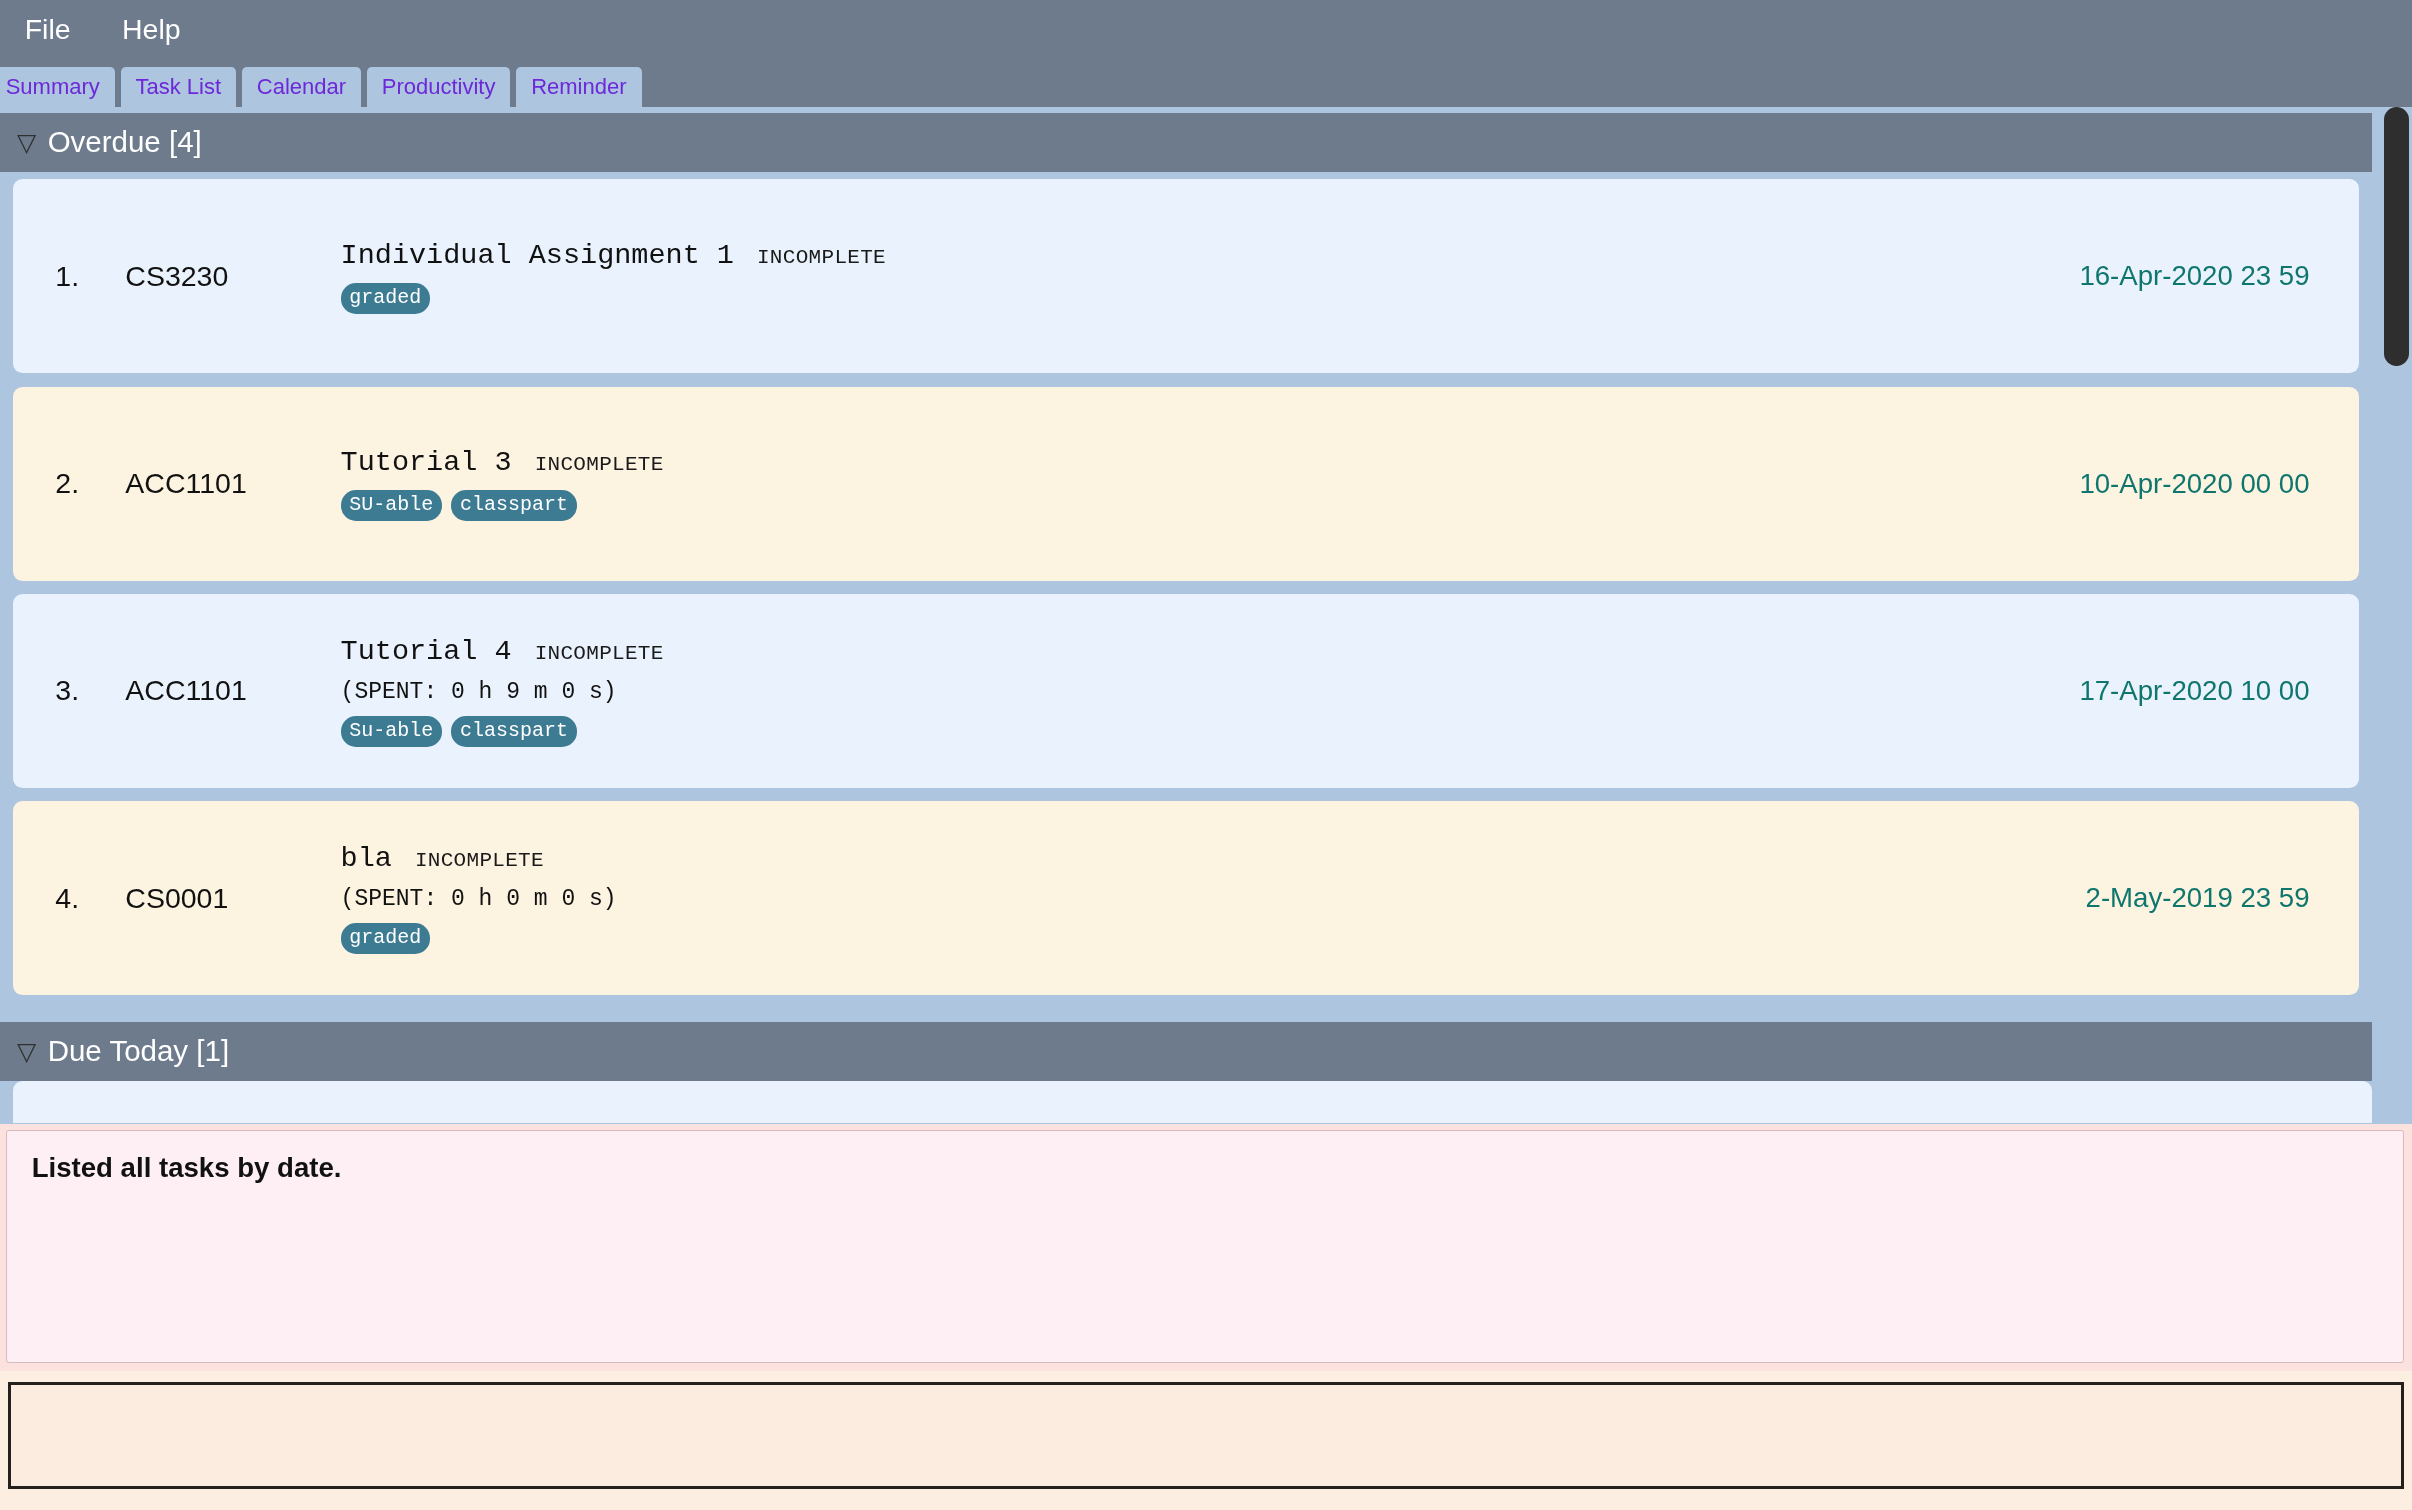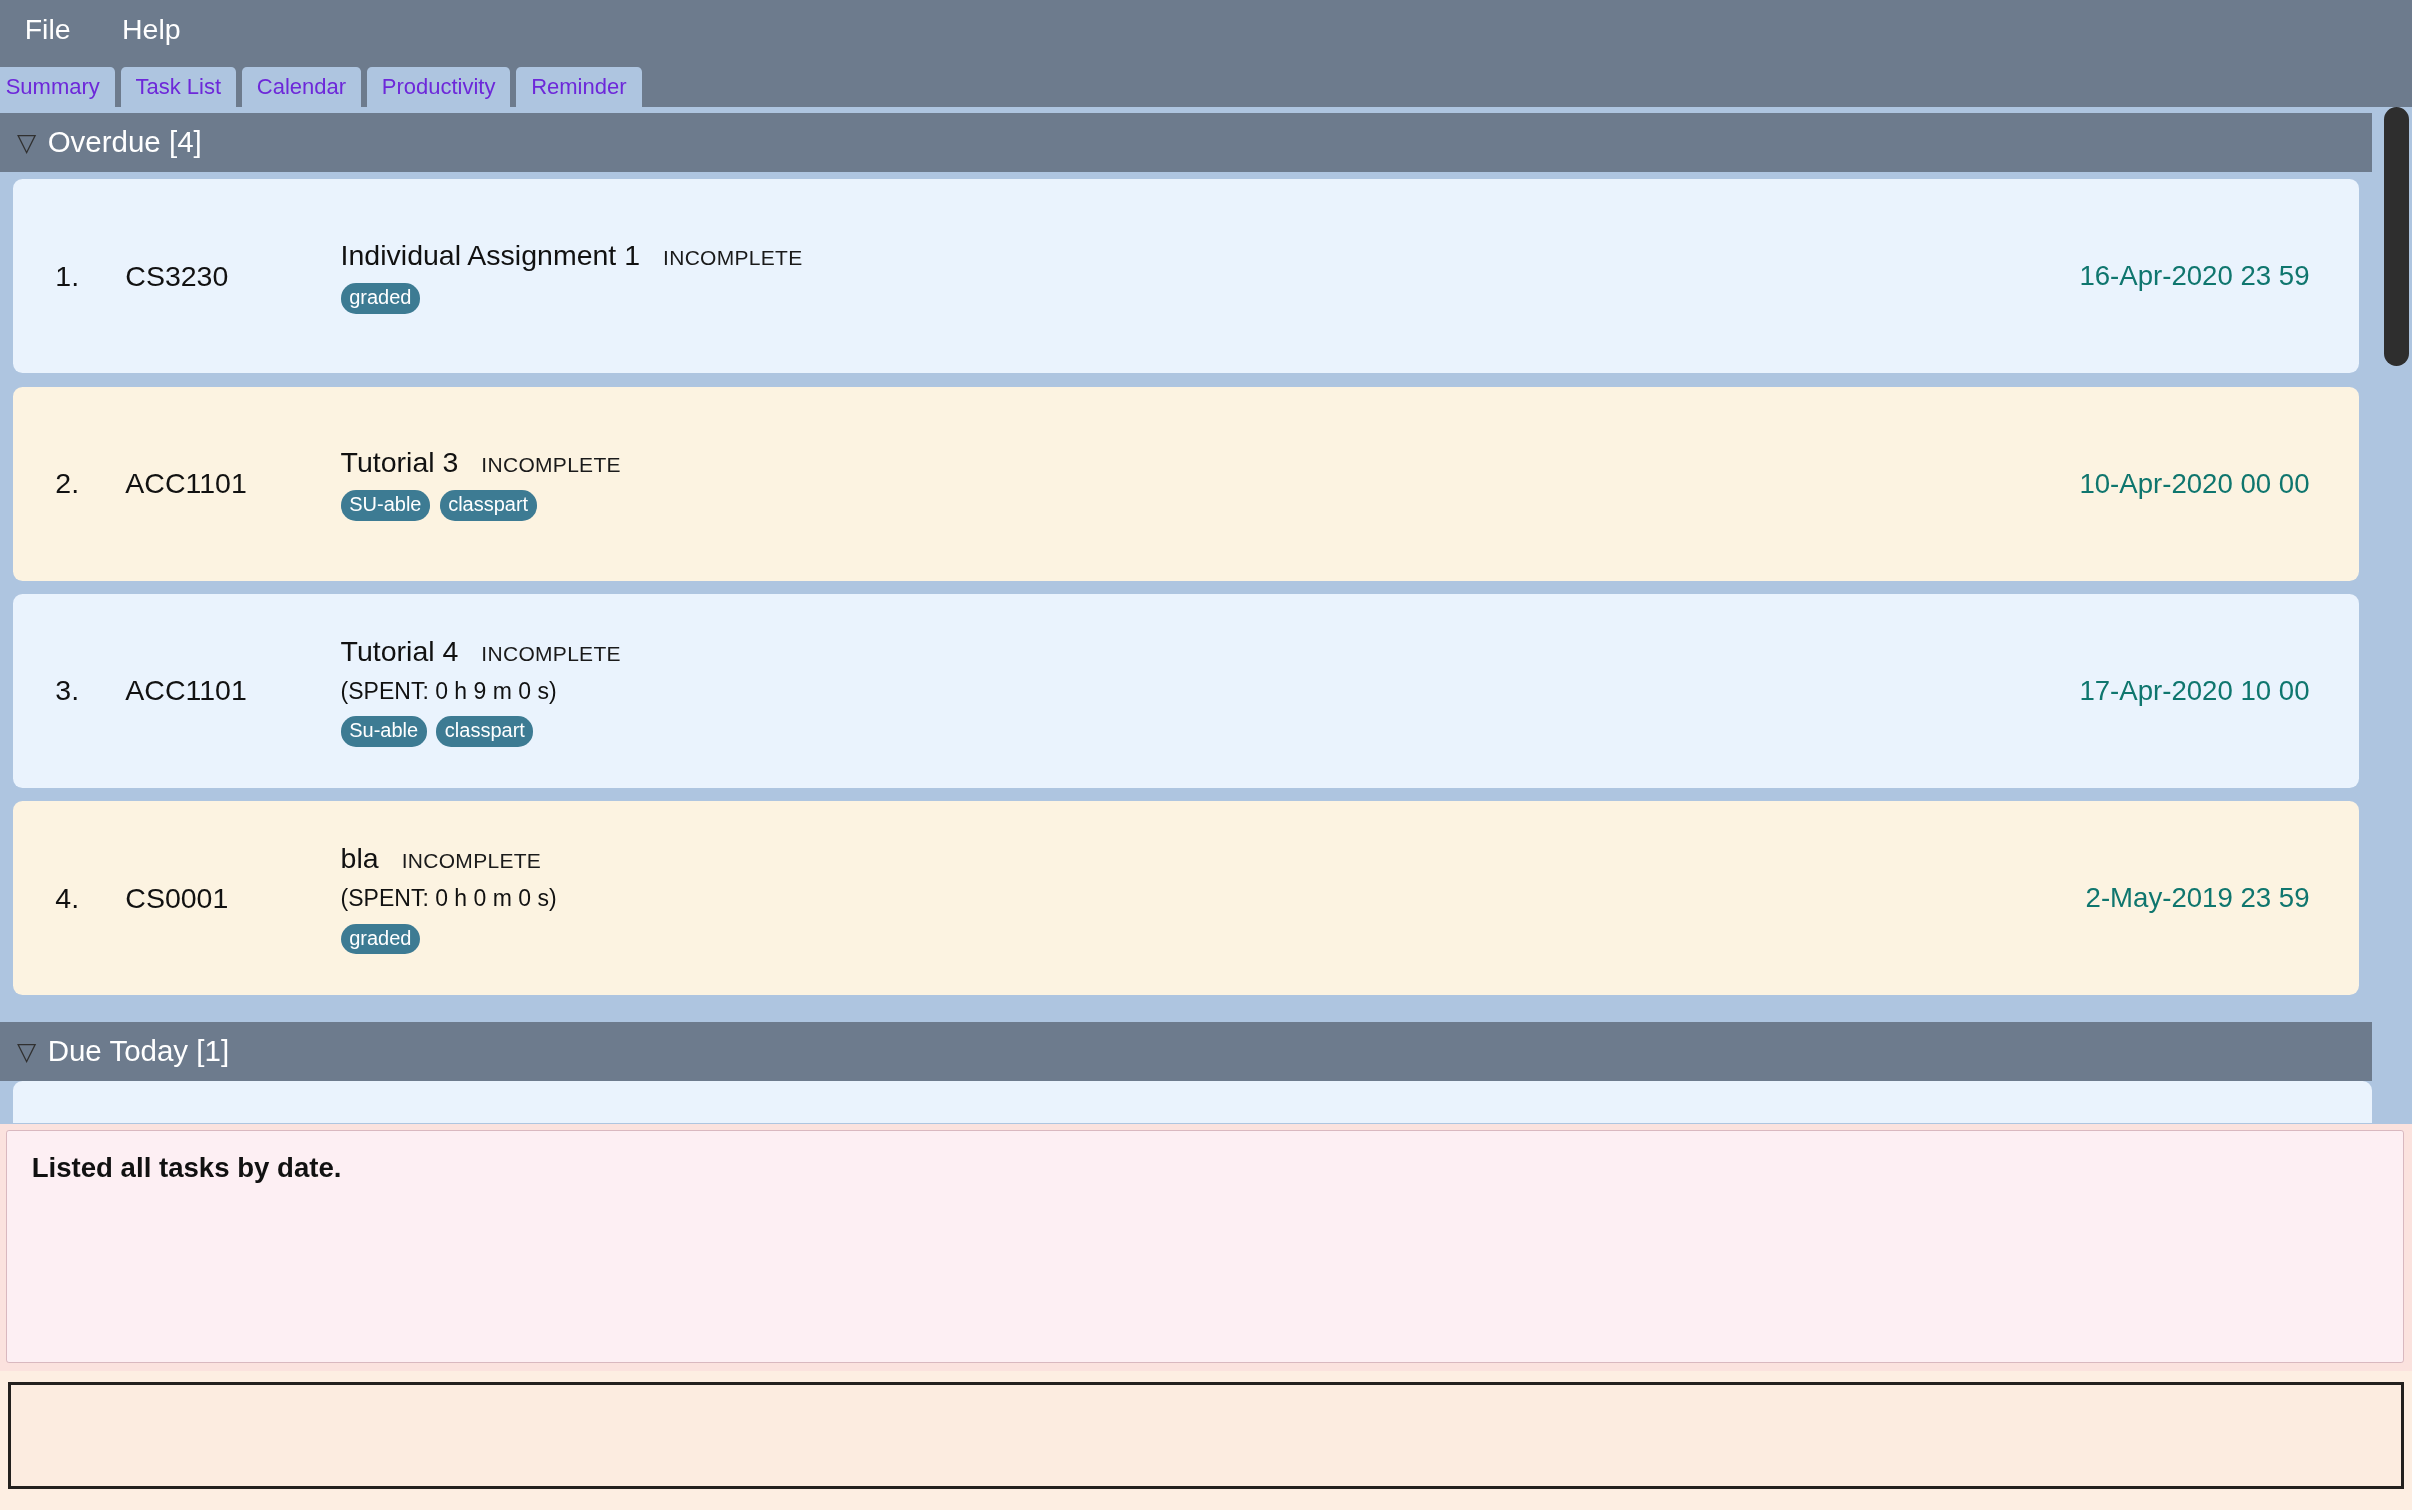--- a/index.html
+++ b/index.html
@@ -125,20 +125,21 @@
     padding-left: 21px;
   }
   .task-module {
     width: 202px;
     font-size: 28.5px;
     color: #111;
   }
   .task-details {
     flex: 1;
     padding-left: 13.3px;
+    font-family: Liberation Mono, monospace;
   }
   .task-title-row {
     display: flex;
     align-items: baseline;
     gap: 23px;
   }
   .task-title {
     font-size: 28.5px;
     color: #111;
   }

